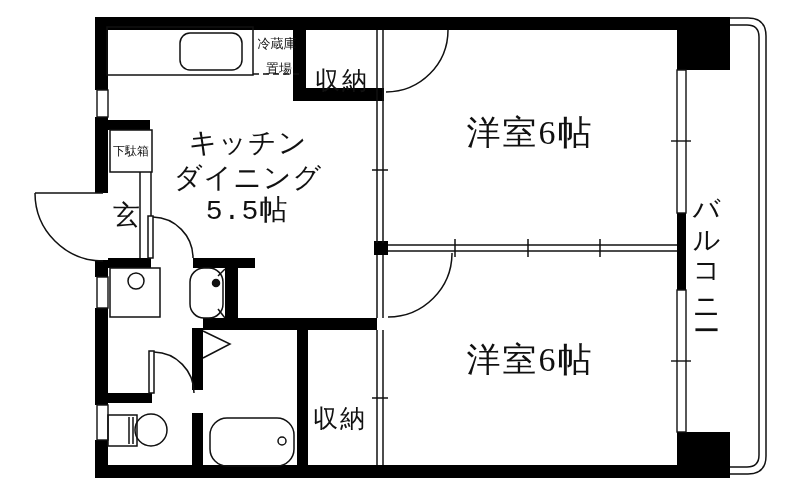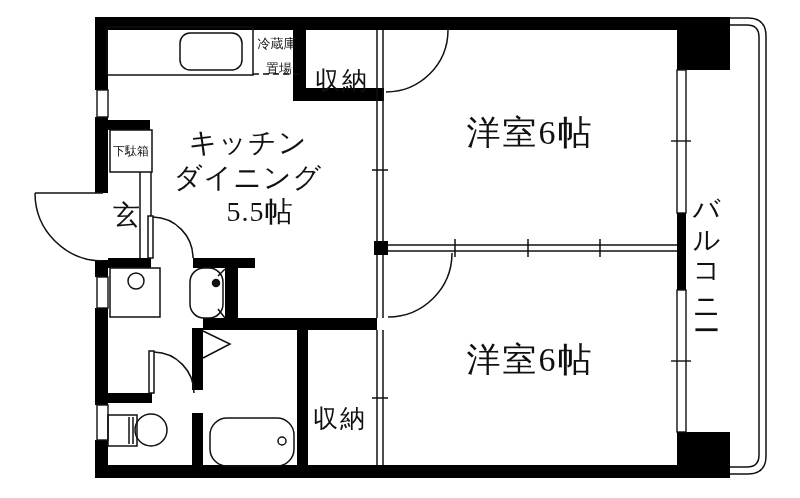--- a/index.html
+++ b/index.html
@@ -187,21 +187,21 @@
 
       <g>
         <rect x="210" y="418" width="84" height="48" rx="17"></rect>
         <circle cx="282" cy="441" r="4"></circle>
       </g>
     </g>
   </svg>
 
   <div class="lbl lbl-dk" style="left:248px;top:143px;">キッチン</div>
   <div class="lbl lbl-dk" style="left:248px;top:178px;">ダイニング</div>
-  <div class="lbl lbl-dk" style="left:260px;top:212px;">5.5帖</div>
+  <div class="lbl lbl-dk" style="left:247px;top:212px;font-family:Liberation Mono, monospace;">5.5帖</div>
 
   <div class="lbl lbl-room" style="left:530px;top:133px;">洋室6帖</div>
   <div class="lbl lbl-room" style="left:530px;top:360px;">洋室6帖</div>
 
   <div class="lbl lbl-closet" style="left:342px;top:60px;">収納</div>
   <div class="lbl lbl-closet" style="left:340px;top:398px;">収納</div>
 
   <div class="lbl lbl-small" style="left:277px;top:43px;">冷蔵庫</div>
   <div class="lbl lbl-small" style="left:271px;top:68px;margin-left:8px;">置場</div>
 

